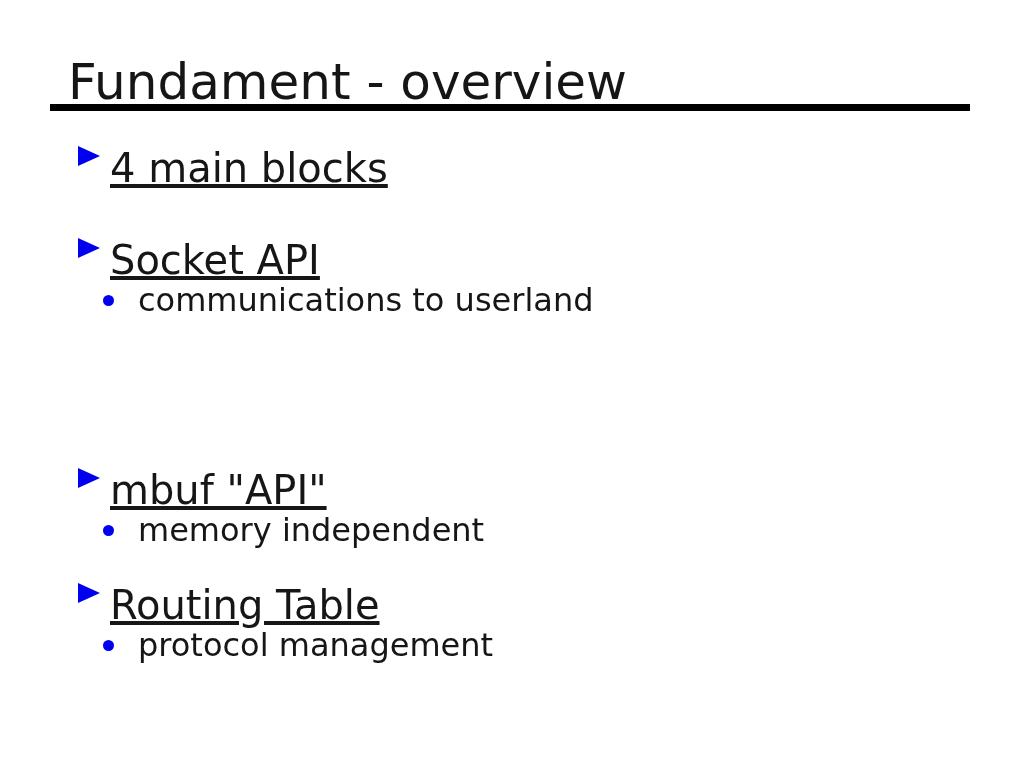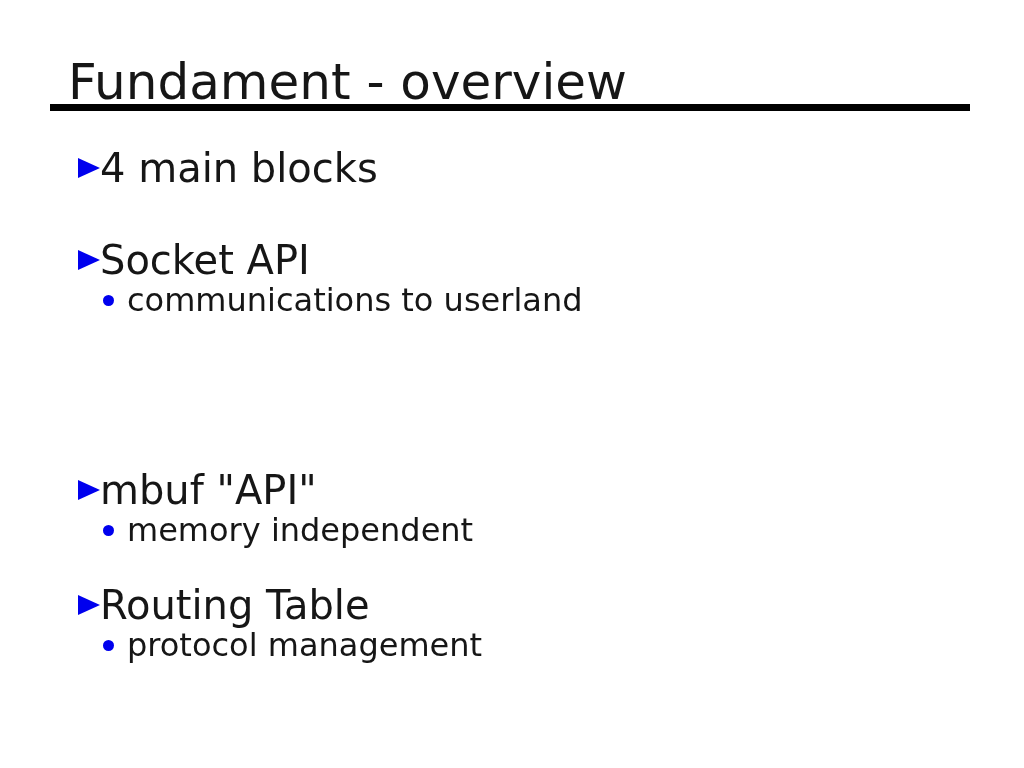--- a/index.html
+++ b/index.html
@@ -43,38 +43,38 @@
     position: absolute;
     left: 78px;
   }
   .g1 { top: 146px; }
   .g2 { top: 238px; }
   .g3 { top: 353px; }
   .g4 { top: 468px; }
   .g5 { top: 583px; }
   .main-row {
     display: flex;
-    align-items: center;
-    gap: 0;
+    gap: 10px;
     font-size: 40px;
     line-height: 44px;
     white-space: nowrap;
+    text-decoration: underline;
   }
   .tri {
     width: 0;
     height: 0;
     border-left: 22px solid var(--bullet-blue);
     border-top: 10px solid transparent;
     border-bottom: 10px solid transparent;
     flex: none;
   }
   .sub-row {
     display: flex;
     align-items: center;
-    gap: 13px;
+    gap: 24px;
     margin-left: 25px;
     font-size: 32px;
     line-height: 36px;
     white-space: nowrap;
   }
   .dot {
     width: 11px;
     height: 11px;
     border-radius: 50%;
     background: var(--bullet-blue);

